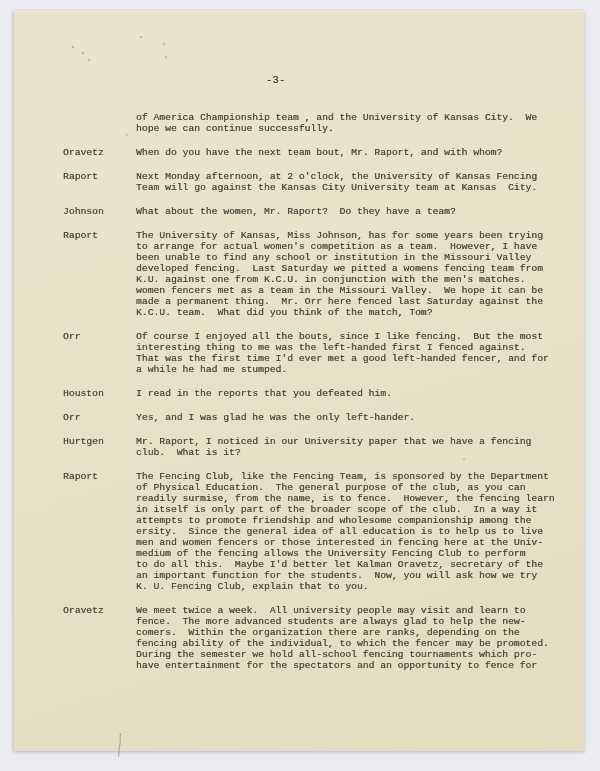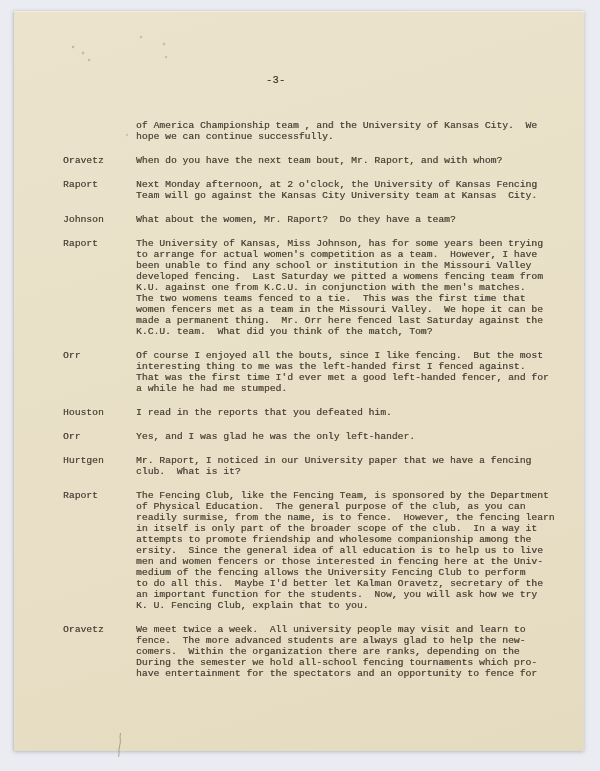--- a/index.html
+++ b/index.html
@@ -29,21 +29,21 @@
     left: 252px;
     top: 63px;
     font-size: 10px;
     letter-spacing: 0.5px;
     color: #3e382f;
     text-shadow: 0.4px 0 0 rgba(55,47,36,0.6);
   }
   .content {
     position: absolute;
     left: 49px;
-    top: 108px;
+    top: 100px;
     width: 506px;
   }
   .entry {
     display: grid;
     grid-template-columns: 73px 1fr;
     margin-bottom: 13px;
   }
   .speaker, .ln {
     font-size: 9.7px;
     line-height: 11px;
@@ -113,21 +113,20 @@
   </div>
 
   <div class="entry">
     <div class="speaker">Raport</div>
     <div class="text">
           <div class="ln">The University of Kansas, Miss Johnson, has for some years been trying</div>
           <div class="ln">to arrange for actual women's competition as a team.  However, I have</div>
           <div class="ln">been unable to find any school or institution in the Missouri Valley</div>
           <div class="ln">developed fencing.  Last Saturday we pitted a womens fencing team from</div>
           <div class="ln">K.U. against one from K.C.U. in conjunction with the men's matches.</div>
-          <div class="ln">The two womens teams fenced to a tie.  This was the first time that</div>
           <div class="ln">women fencers met as a team in the Missouri Valley.  We hope it can be</div>
           <div class="ln">made a permanent thing.  Mr. Orr here fenced last Saturday against the</div>
           <div class="ln">K.C.U. team.  What did you think of the match, Tom?</div>
         </div>
   </div>
 
   <div class="entry">
     <div class="speaker">Orr</div>
     <div class="text">
           <div class="ln">Of course I enjoyed all the bouts, since I like fencing.  But the most</div>
@@ -175,20 +174,21 @@
           <div class="ln">K. U. Fencing Club, explain that to you.</div>
         </div>
   </div>
 
   <div class="entry">
     <div class="speaker">Oravetz</div>
     <div class="text">
           <div class="ln">We meet twice a week.  All university people may visit and learn to</div>
           <div class="ln">fence.  The more advanced students are always glad to help the new-</div>
           <div class="ln">comers.  Within the organization there are ranks, depending on the</div>
+          <div class="ln">fencing ability of the individual, to which the fencer may be promoted.</div>
           <div class="ln">During the semester we hold all-school fencing tournaments which pro-</div>
           <div class="ln">have entertainment for the spectators and an opportunity to fence for</div>
         </div>
   </div>
 </div>
 
   <div class="speckles"></div>
 
   <svg class="fiber" width="10" height="26" viewBox="0 0 10 26">
     <path d="M6.5 1 C5.2 6, 7.4 9, 5.6 14 C4.4 18, 5.4 22, 4.6 25" fill="none" stroke="rgba(110,94,66,0.55)" stroke-width="0.9"></path>

